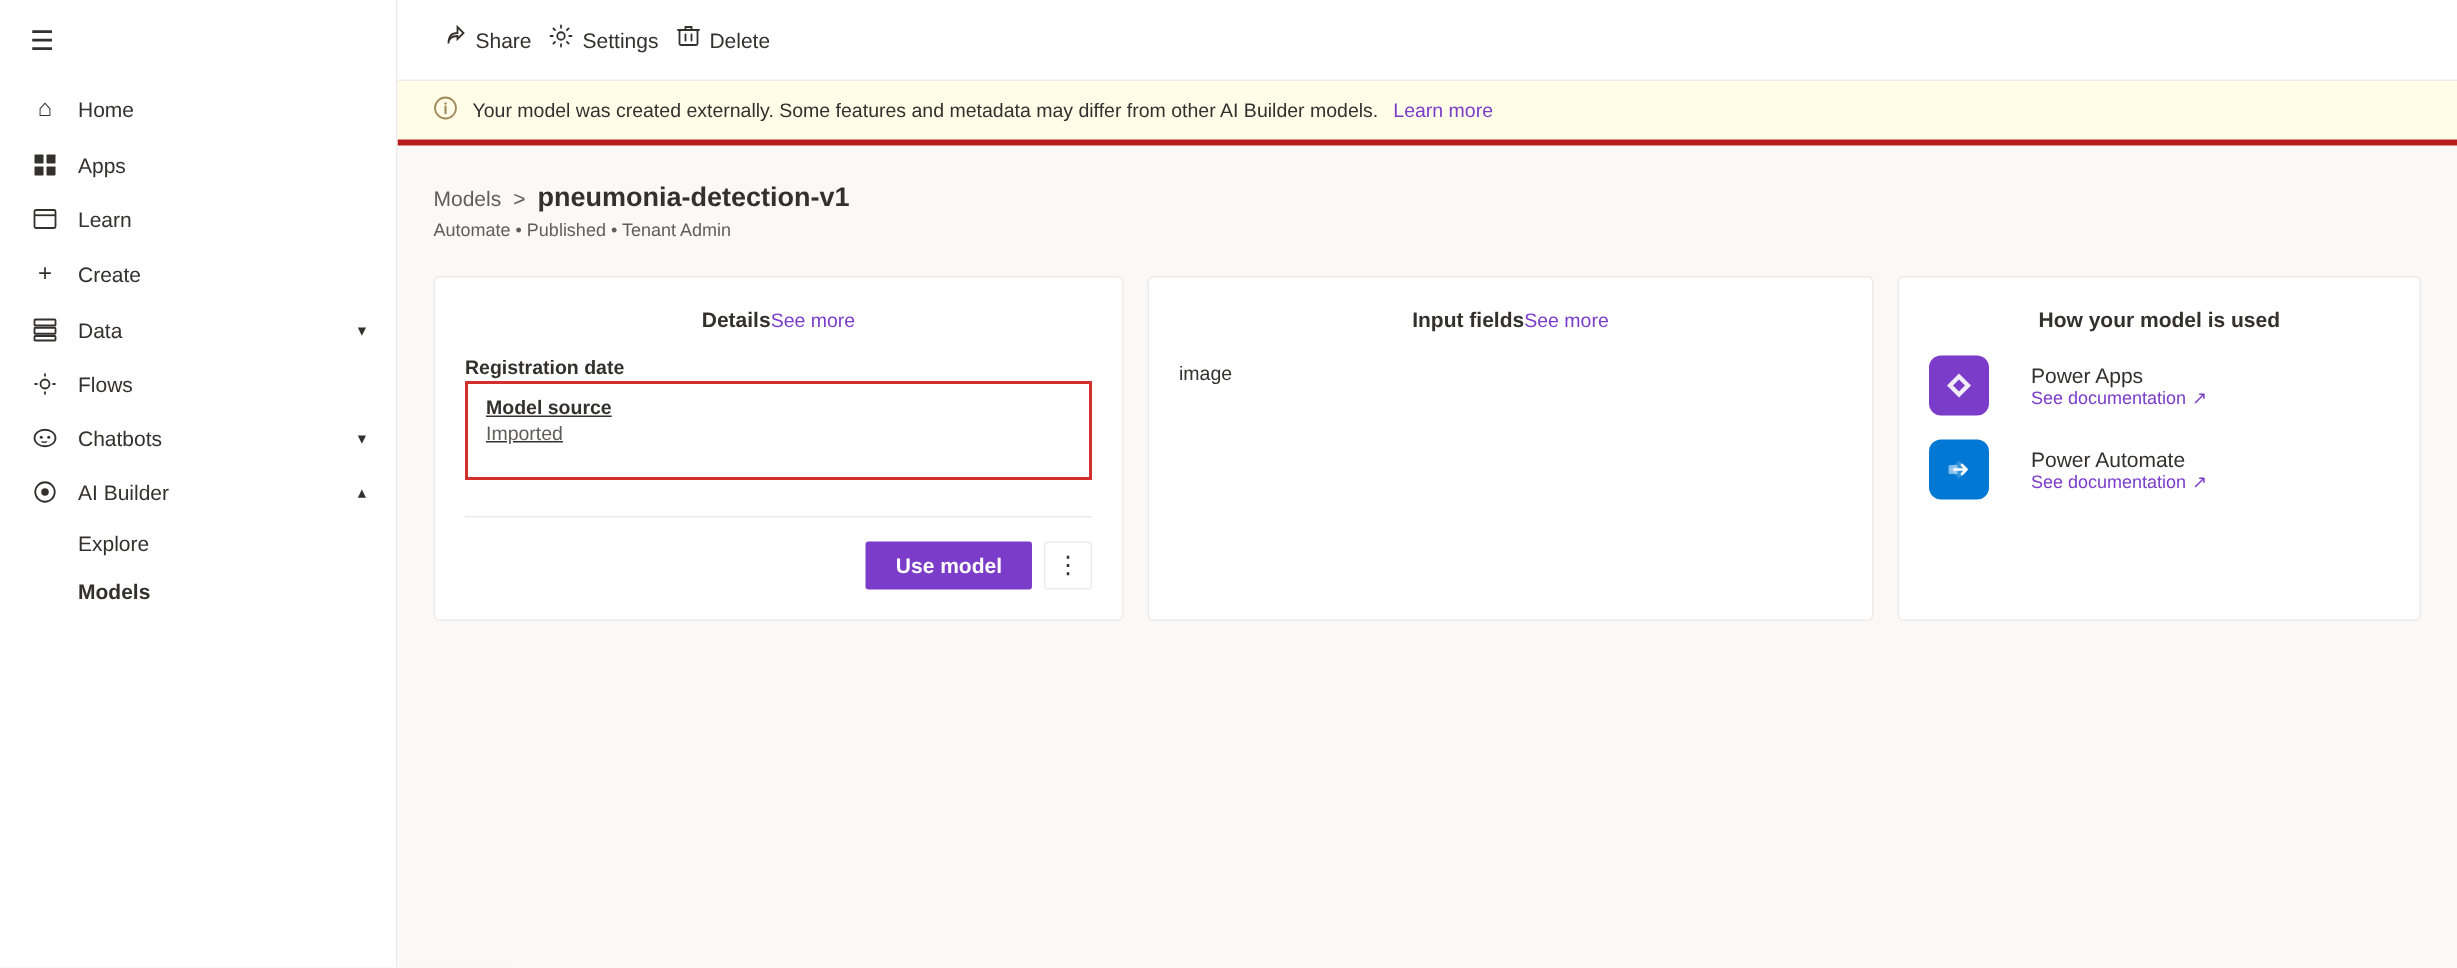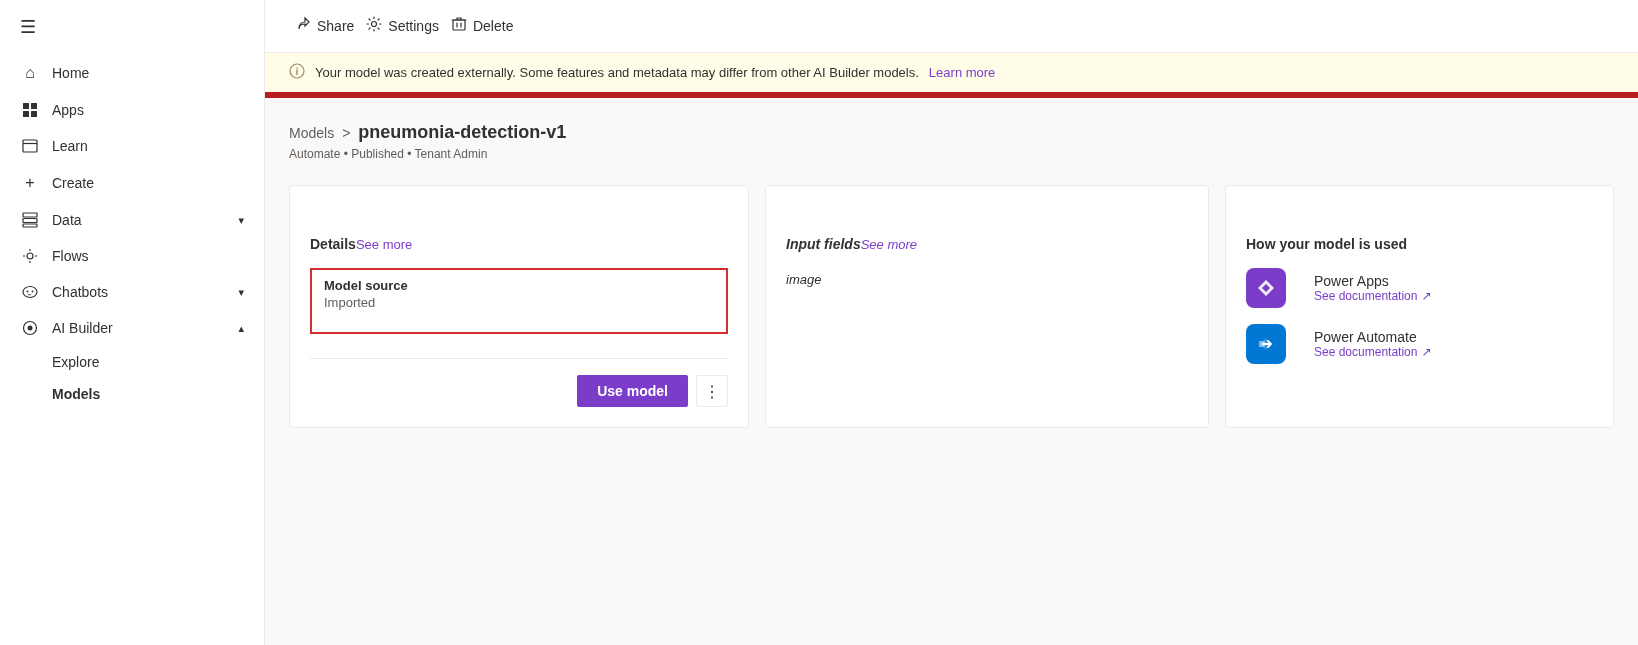--- a/index.html
+++ b/index.html
@@ -71,21 +71,21 @@
       font-size: 14px;
       background: none;
       border: none;
       padding: 4px 6px;
     }
     .toolbar-btn .btn-icon { font-size: 16px; }
 
     
     .banner {
       background: #fffde7;
-      border-bottom: 6px solid #b91c1c;
+      border-bottom: 4px solid #b91c1c;
       padding: 10px 24px;
       display: flex;
       align-items: center;
       gap: 10px;
       font-size: 13px;
       color: #323130;
     }
     .banner a { color: #7b3dc9; text-decoration: none; }
 
     
@@ -121,29 +121,28 @@
 
     .card {
       background: #fff;
       border: 1px solid #edebe9;
       border-radius: 4px;
       padding: 20px;
       display: flex;
       flex-direction: column;
     }
     .card-details { width: 460px; }
-    .card-input { width: 444px; font-style: italic; }
+    .card-input { width: 484px; }
     .card-usage { flex: 1; }
 
     .card-header {
       display: flex;
       align-items: center;
-      justify-content: flex-start;
+      justify-content: center;
       margin-bottom: 16px;
-      margin-top: 30px;
     }
     .card-title {
       font-weight: 600;
       font-size: 14px;
     }
     .card-see-more {
       color: #7b3dc9;
       font-size: 13px;
       cursor: pointer;
     }
@@ -158,20 +157,21 @@
       color: #605e5c;
       margin-bottom: 16px;
     }
 
     
     .highlight-box {
       border: 2px solid #d32f2f;
       padding: 8px 12px;
       display: inline-block;
       margin-bottom: 16px;
+      text-decoration: underline;
     }
 
     .card-divider {
       border: none;
       border-top: 1px solid #edebe9;
       margin: 8px 0 16px 0;
     }
 
     .card-footer {
       display: flex;
@@ -384,20 +384,21 @@
     </div>
     <div class="page-subtitle">Automate • Published • Tenant Admin</div>
 
     <div class="cards-row">
 
       <div class="card card-details">
         <div class="card-header">
           <span class="card-title">Details</span>
           <span class="card-see-more">See more</span>
         </div>
+        <div class="field-label">Registration date</div>
 
         <div class="highlight-box">
           <div class="field-label">Model source</div>
           <div class="field-value" style="margin-bottom:14px;">Imported</div>
         </div>
 
         <hr class="card-divider">
         <div class="card-footer">
           <button class="btn-primary">Use model</button>
           <button class="btn-more">

